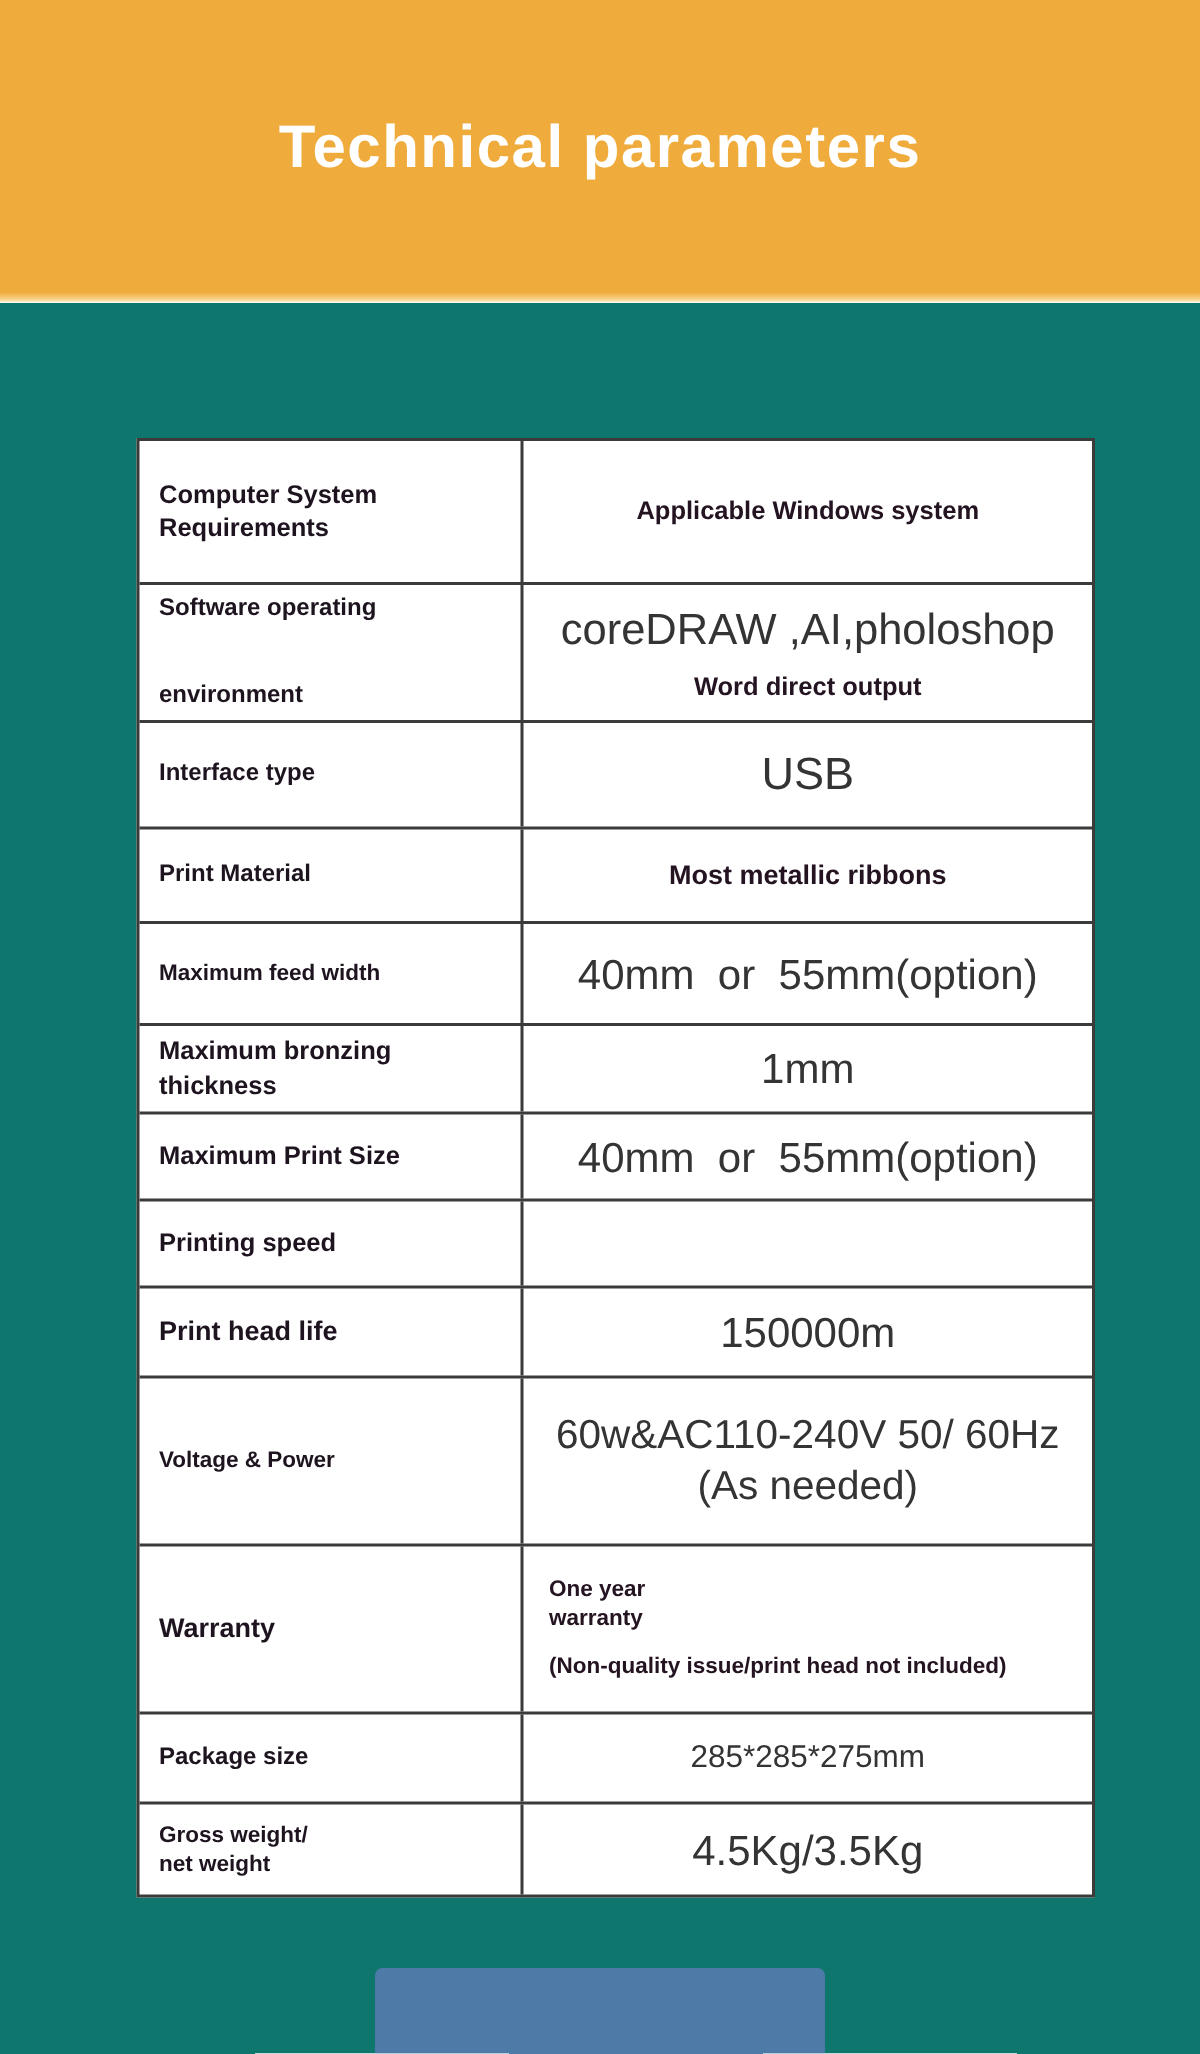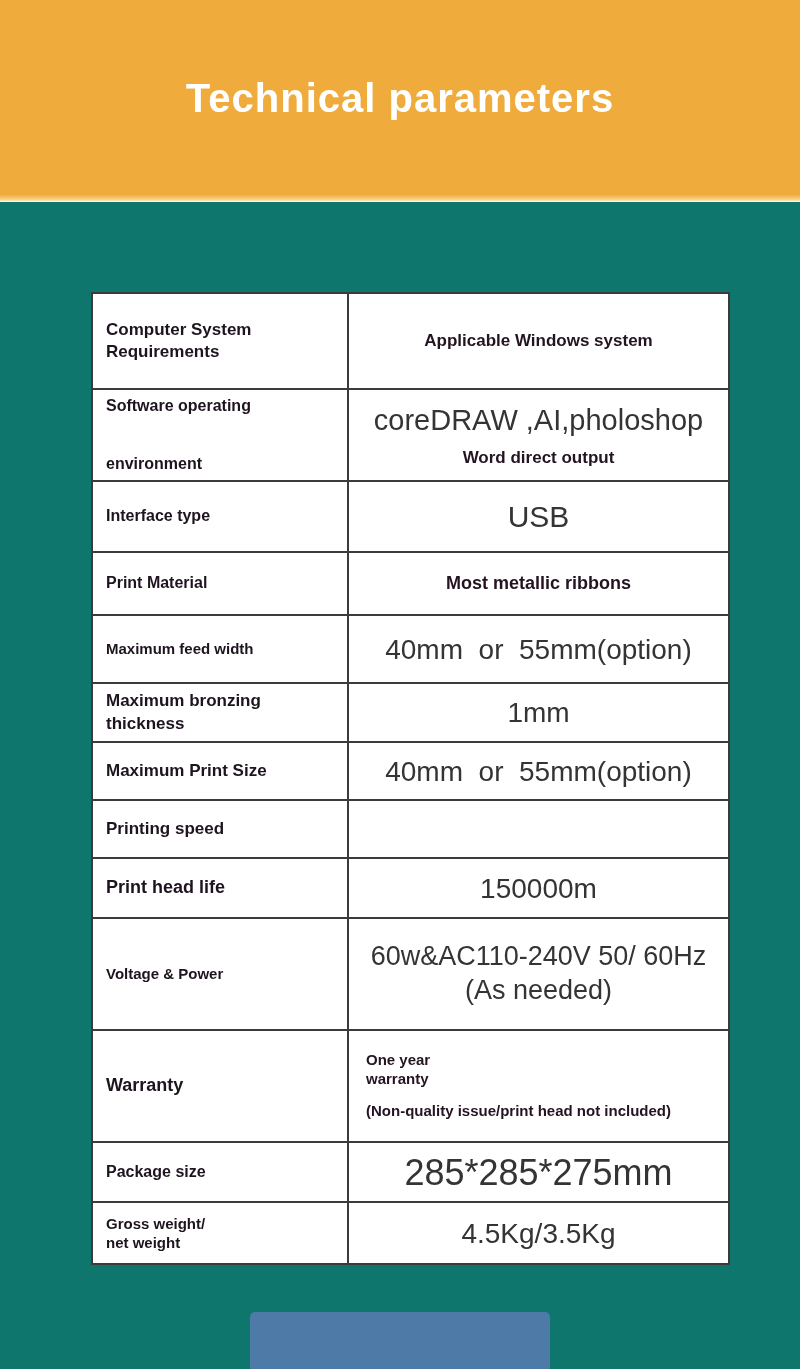--- a/index.html
+++ b/index.html
@@ -166,21 +166,21 @@
           <div class="vblock cls-bs" style="font-size: 15px;">
             <div class="vline">(Non-quality issue/print head not included)</div>
           </div>
         </div>
       </div>
       <div class="row" style="height: 60px;">
         <div class="cell label-cell" style="font-size: 16px;">
           <div class="vline">Package size</div>
         </div>
         <div class="cell value-cell">
-          <div class="vblock cls-xl" style="font-size: 36px;">
+          <div class="vblock cls-xl" style="font-size: 21px;">
             <div class="vline">285*285*275mm</div>
           </div>
         </div>
       </div>
       <div class="row" style="height: 62px;">
         <div class="cell label-cell" style="font-size: 15px;">
           <div class="vline">Gross weight/</div>
           <div class="vline">net weight</div>
         </div>
         <div class="cell value-cell">

